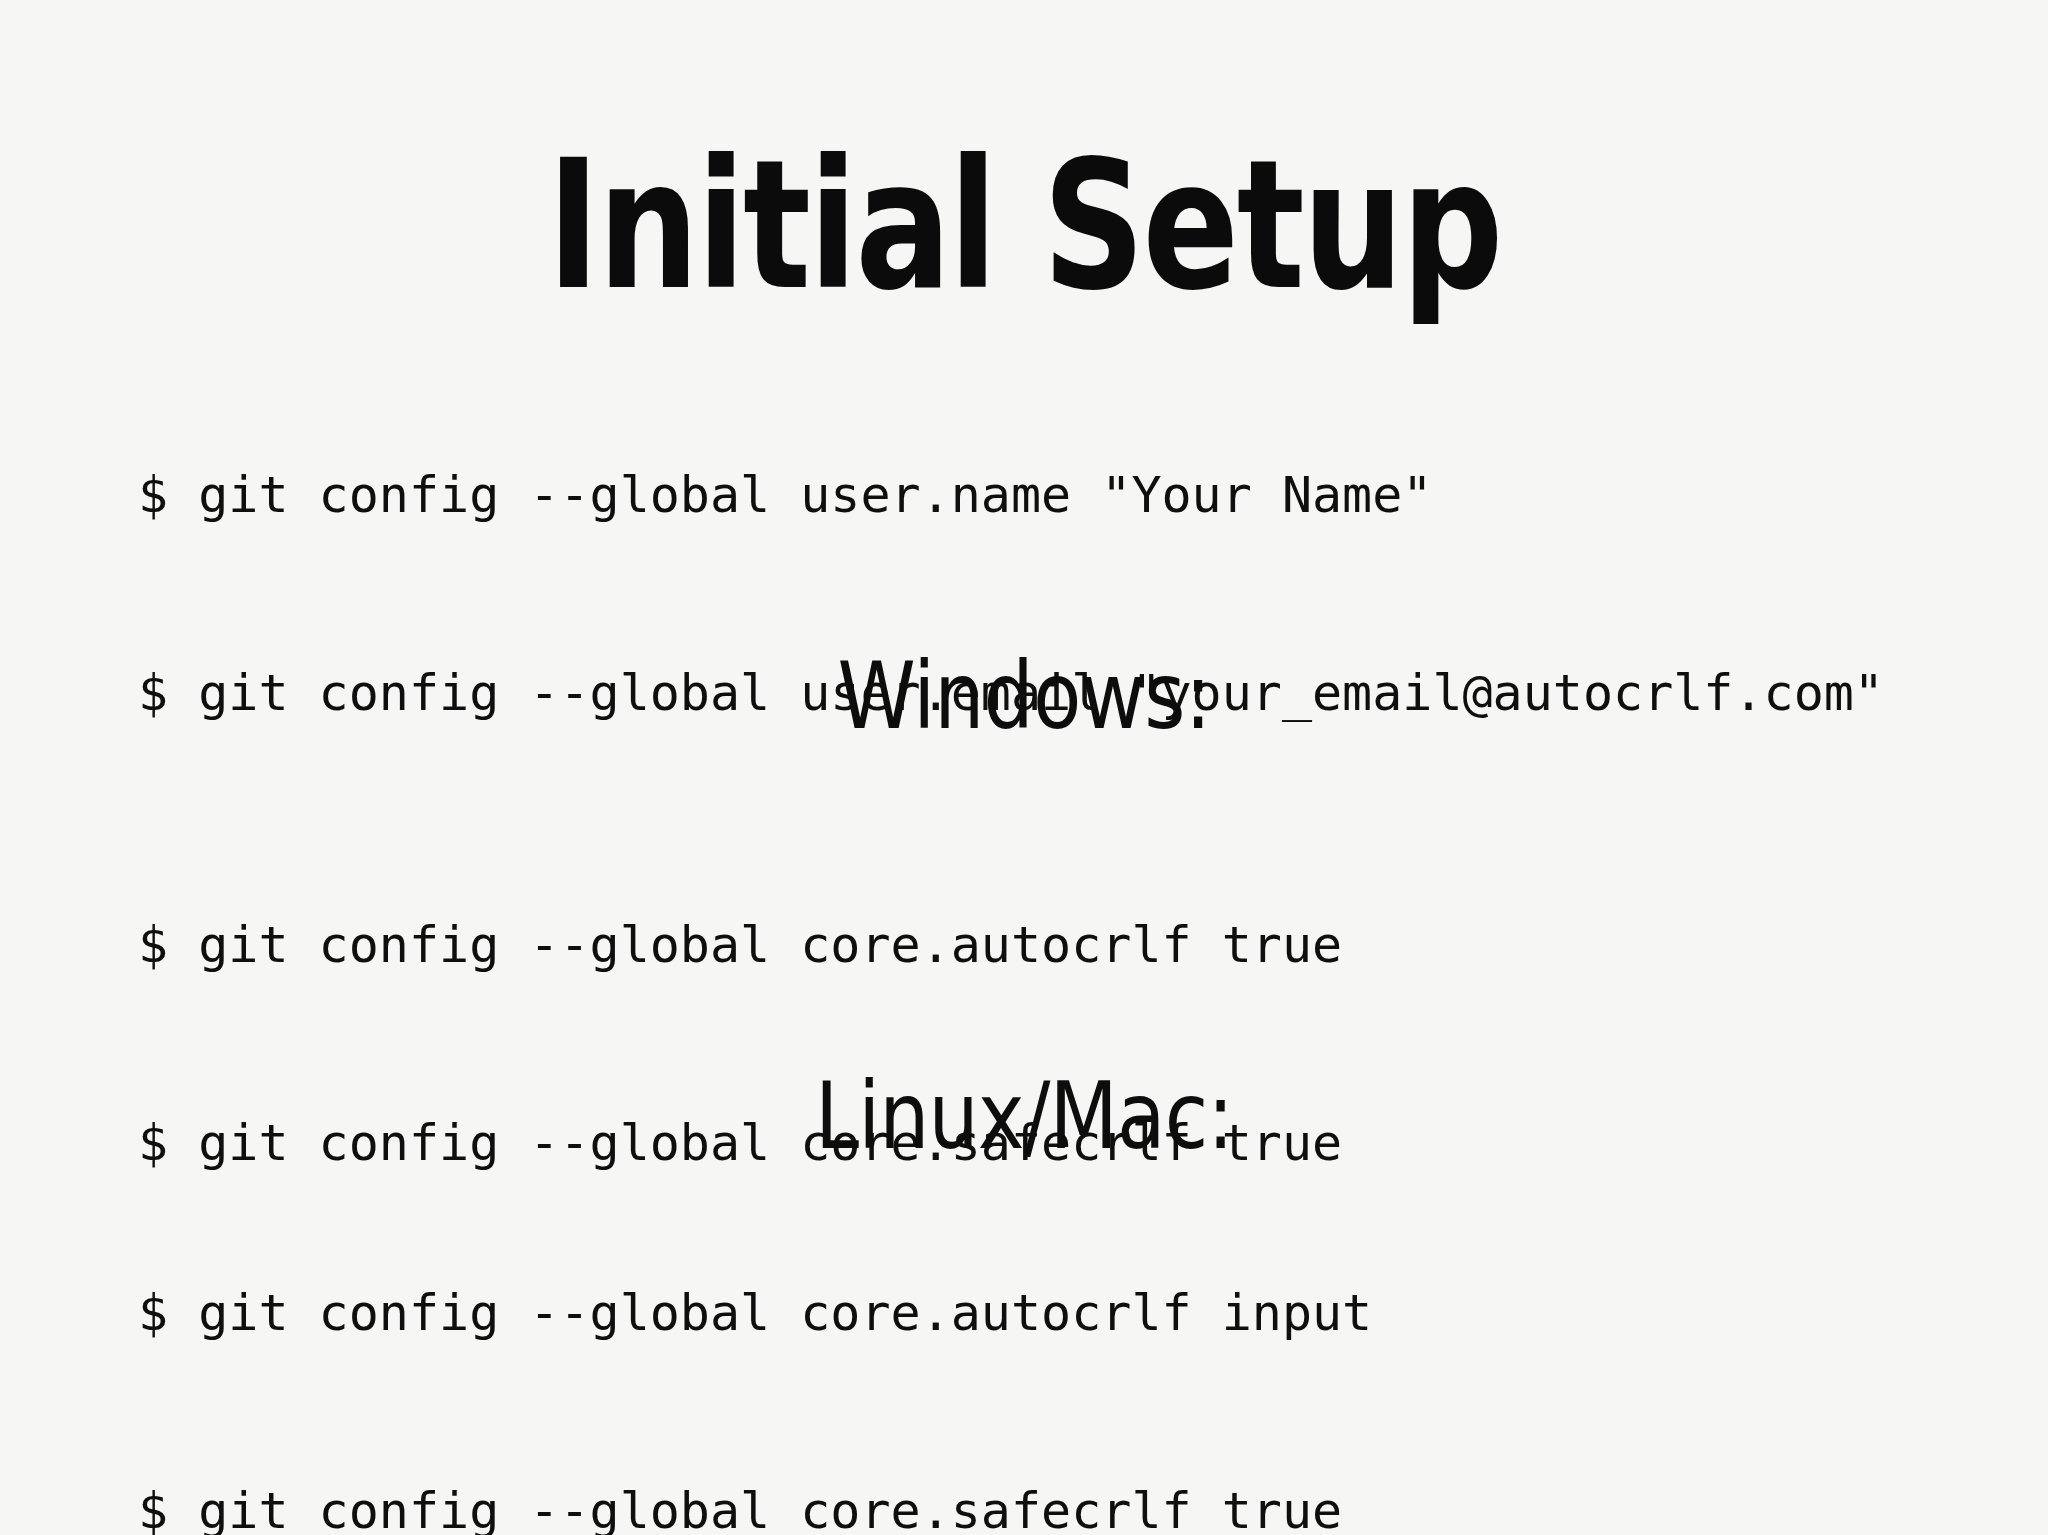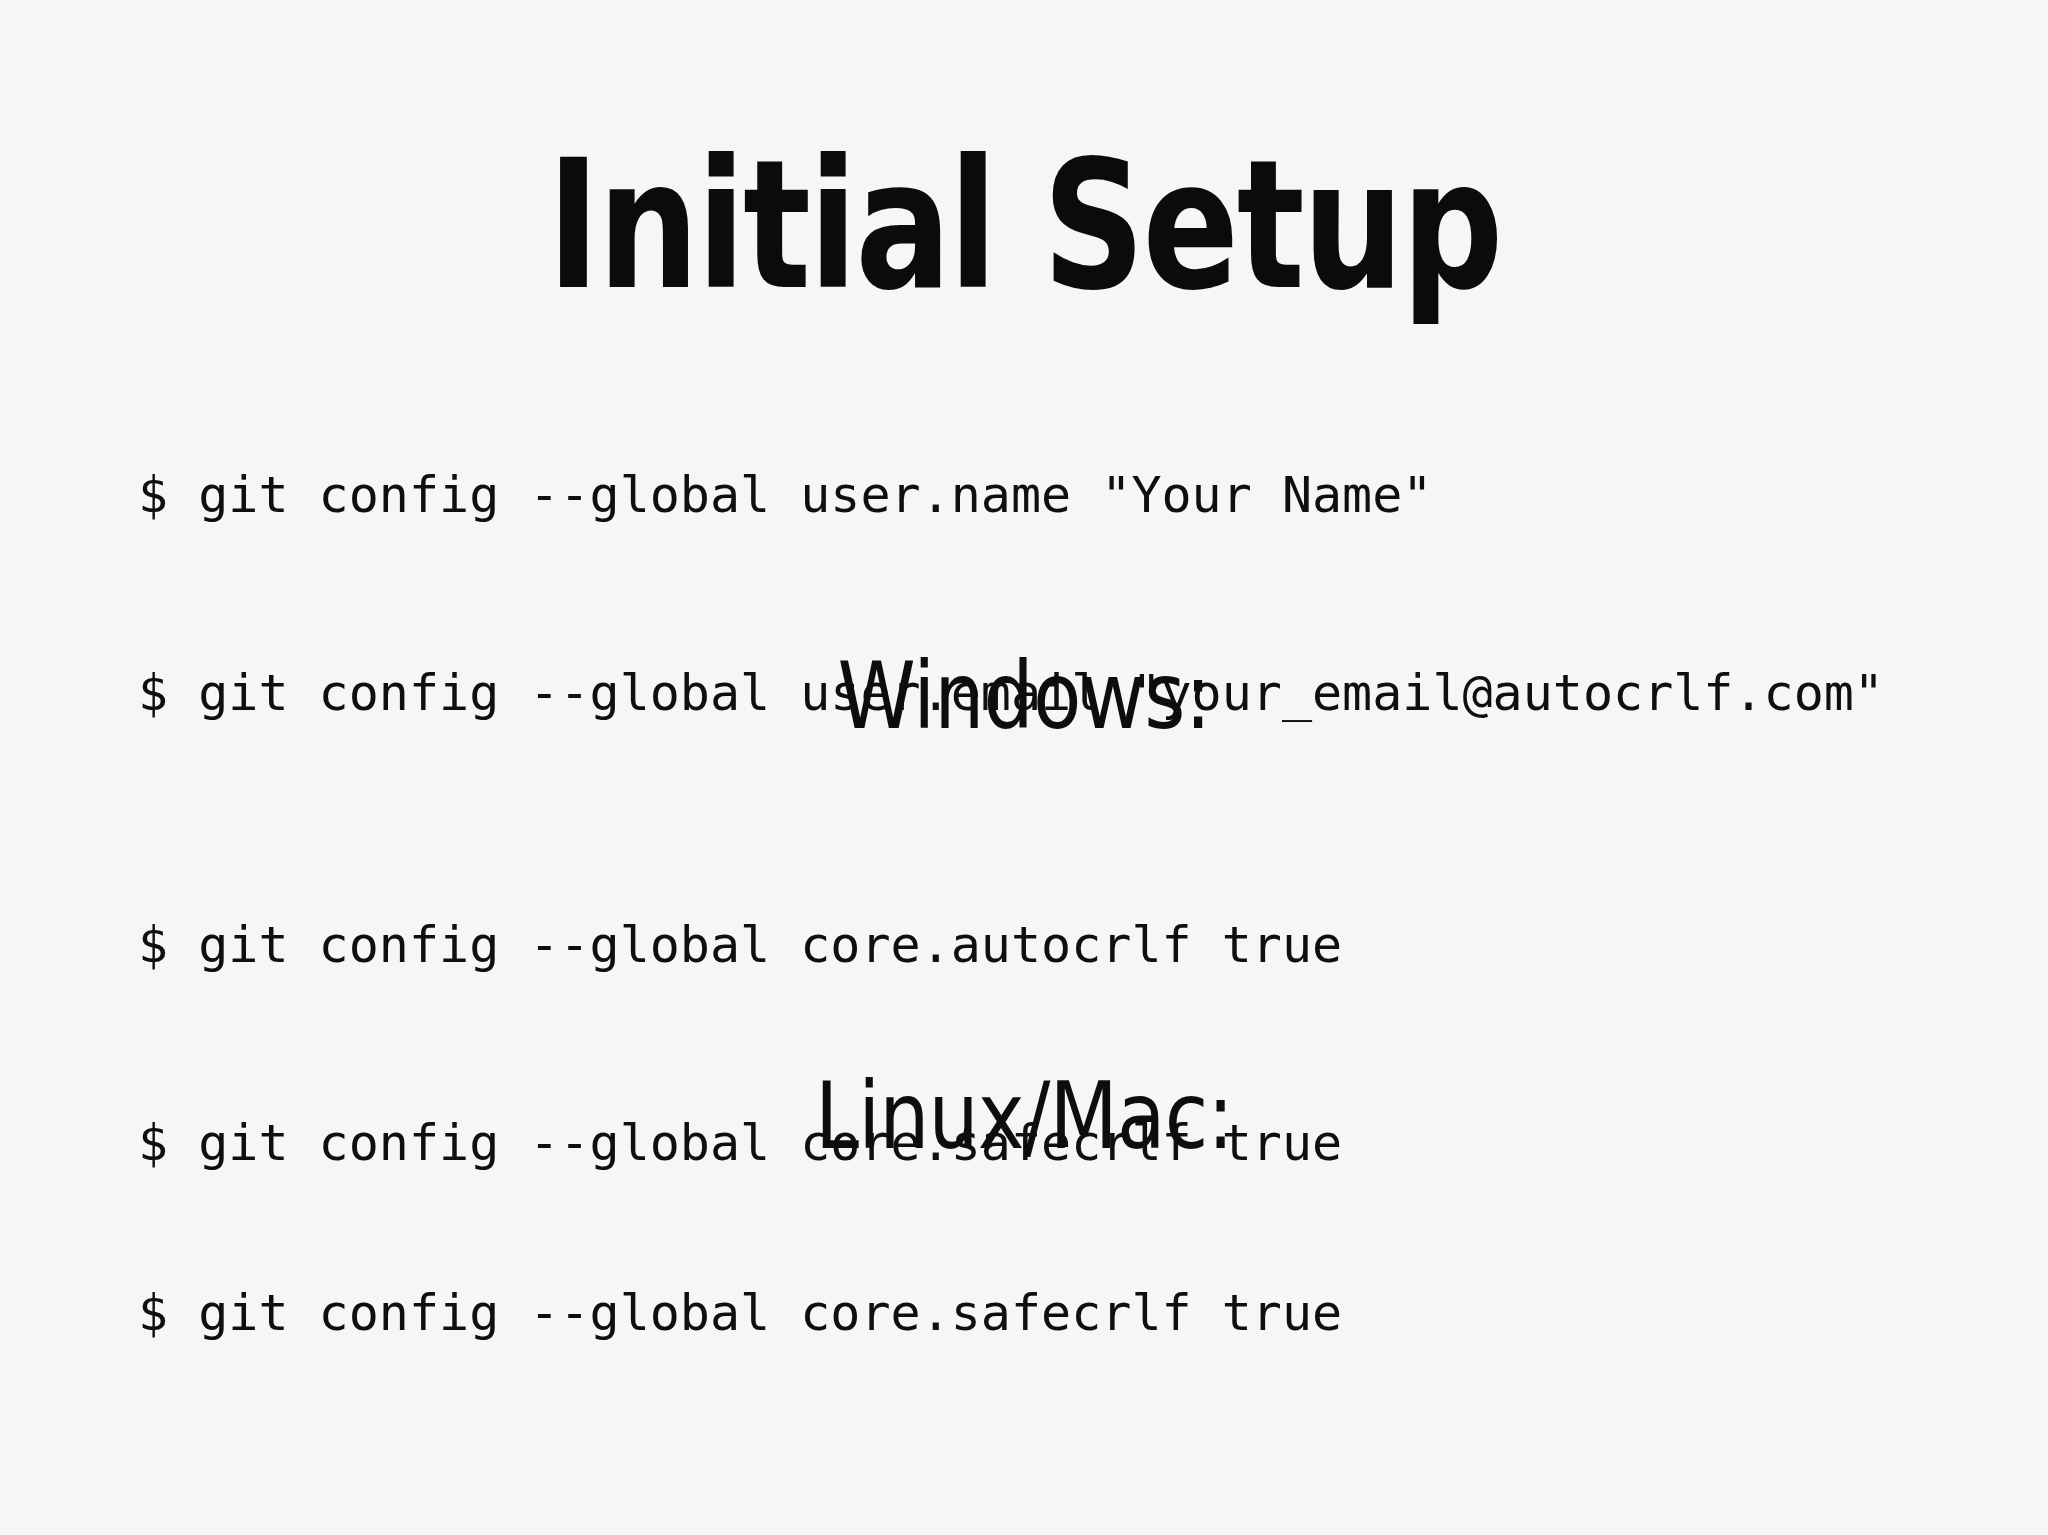--- a/index.html
+++ b/index.html
@@ -98,16 +98,17 @@
   <h2 class="section-heading" id="heading-windows">Windows:</h2>
 
   <div class="code-block" id="code-block-windows">
     <span class="code-line">$ git config --global core.autocrlf true</span>
     <span class="code-line">$ git config --global core.safecrlf true</span>
   </div>
 
   <h2 class="section-heading" id="heading-unix">Linux/Mac:</h2>
 
   <div class="code-block" id="code-block-unix">
+    <span class="code-line">$ git config --global core.autocrlf input</span>
     <span class="code-line">$ git config --global core.safecrlf true</span>
   </div>
 
 </div>
 
 </body></html>

